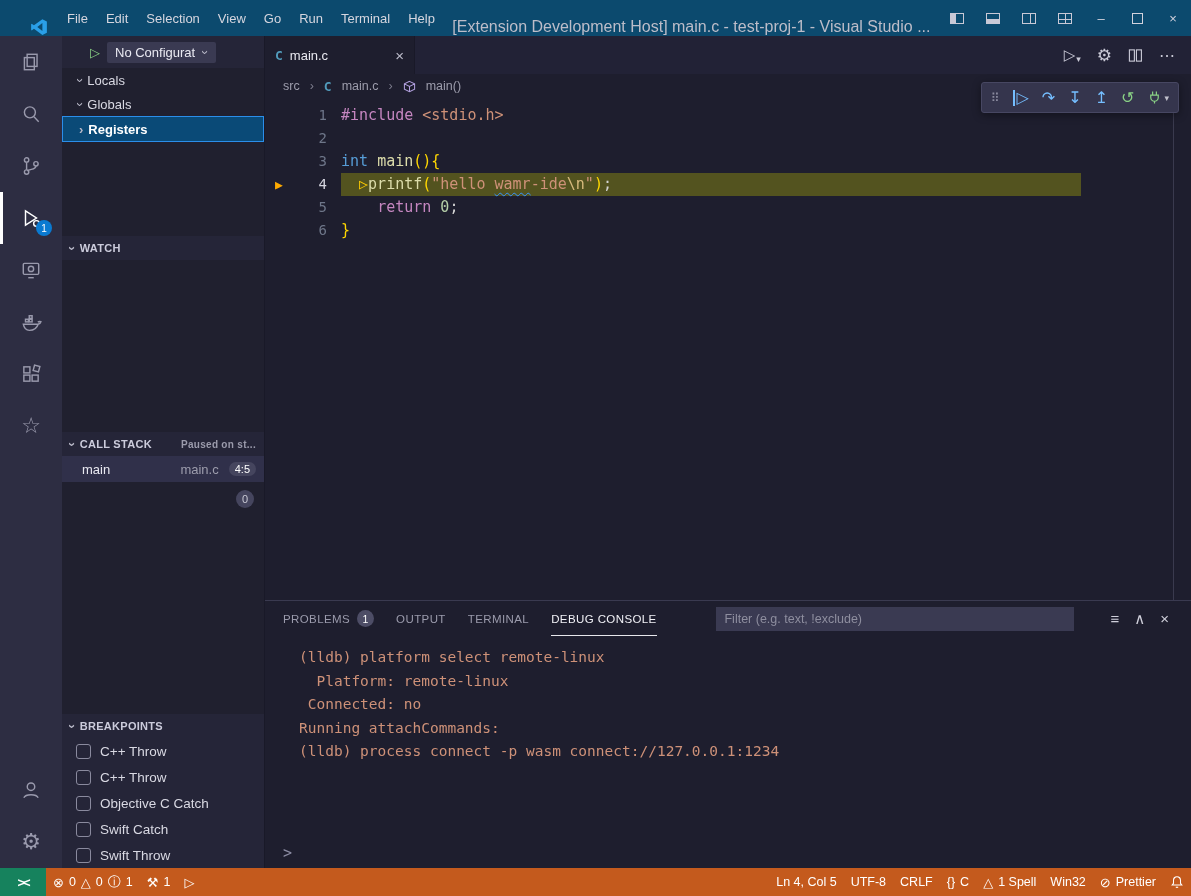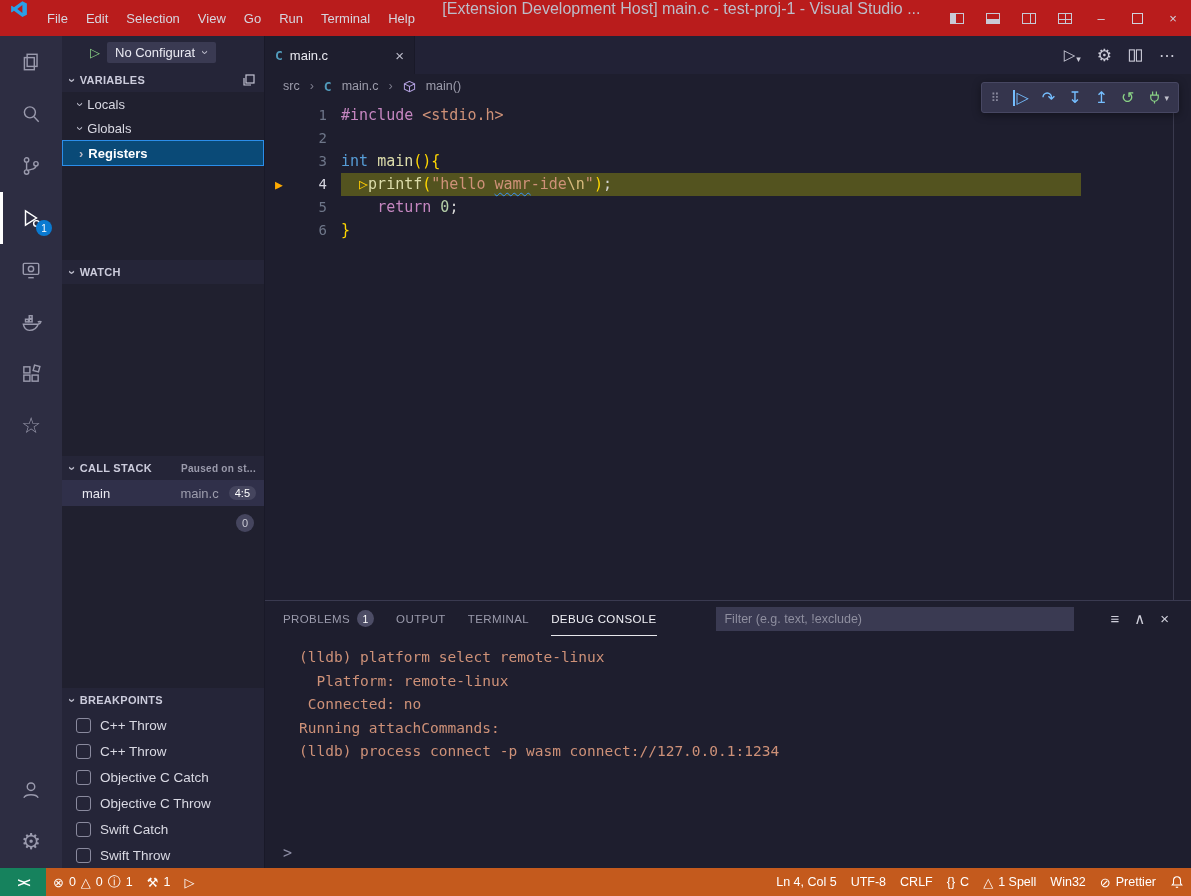--- a/index.html
+++ b/index.html
@@ -5,21 +5,21 @@
   * { box-sizing: border-box; margin: 0; padding: 0; }
   html,body { width:1191px; height:896px; overflow:hidden; }
   body {
     font-family:"Liberation Sans",sans-serif;
     background:#1e1e2e; color:#cccccc; font-size:13px;
     --status-bg:#c45a1d; --remote-bg:#16825d; --badge-bg:#0a7ad1; --line-hl:#53531f;
   }
   .window { display:flex; flex-direction:column; height:100%; }
 
   
-  .titlebar { height:36px; background:#b91c1c; display:flex; align-items:flex-start; flex:0 0 36px; }
+  .titlebar { height:36px; background:#0c4a6e; display:flex; align-items:flex-end; flex:0 0 36px;padding-left:20px; }
   .vscode-logo { width:38px; display:flex; justify-content:center; }
   .menubar { display:flex; height:100%; }
   .menu-item { padding:0 9px; display:flex; align-items:center; color:#d6d6df; font-size:13px; }
   .title-text { flex:1; text-align:center; color:#bdbdc9; font-size:16px; white-space:nowrap; overflow:hidden; }
   .win-icons { display:flex; height:100%; }
   .win-icon { width:36px; height:100%; display:flex; align-items:center; justify-content:center; color:#d2d2dd; font-size:13px; }
   .lay-box { width:14px; height:11px; border:1px solid #c9c9d6; position:relative; }
   .lay-box .fill-l { position:absolute; left:0; top:0; bottom:0; width:5px; background:#c9c9d6; }
   .lay-box .fill-b { position:absolute; left:0; right:0; bottom:0; height:4px; background:#c9c9d6; }
   .lay-box .line-r { position:absolute; right:4px; top:0; bottom:0; width:1px; background:#c9c9d6; }
@@ -261,29 +261,20 @@
 
     <div class="sidebar">
       <div class="config-row">
         <span class="play-icon">▷</span>
         <span class="config-select">
           <span>No Configurat</span>
           <span class="chev down">›</span>
         </span>
       </div>
 
-      <div class="sec-header">
-        <span class="chev down">›</span>
-        <span>VARIABLES</span>
-        <span class="spacer"></span>
-        <svg class="collapse-svg" width="14" height="14" viewBox="0 0 14 14">
-            <rect x="4" y="2" width="8" height="8"></rect>
-            <path d="M2 5v7h7"></path>
-          </svg>
-      </div>
       <div class="sec-body var-body">
         <div class="tree-row">
           <span class="chev down">›</span>
           <span>Locals</span>
         </div>
         <div class="tree-row">
           <span class="chev down">›</span>
           <span>Globals</span>
         </div>
         <div class="tree-row selected">
@@ -322,24 +313,20 @@
             <span class="bp-check"></span>
             <span>C++ Throw</span>
           </div>
           <div class="bp-row">
             <span class="bp-check"></span>
             <span>C++ Throw</span>
           </div>
           <div class="bp-row">
             <span class="bp-check"></span>
             <span>Objective C Catch</span>
-          </div>
-          <div class="bp-row">
-            <span class="bp-check"></span>
-            <span>Objective C Throw</span>
           </div>
           <div class="bp-row">
             <span class="bp-check"></span>
             <span>Swift Catch</span>
           </div>
           <div class="bp-row">
             <span class="bp-check"></span>
             <span>Swift Throw</span>
           </div>
         </div>

